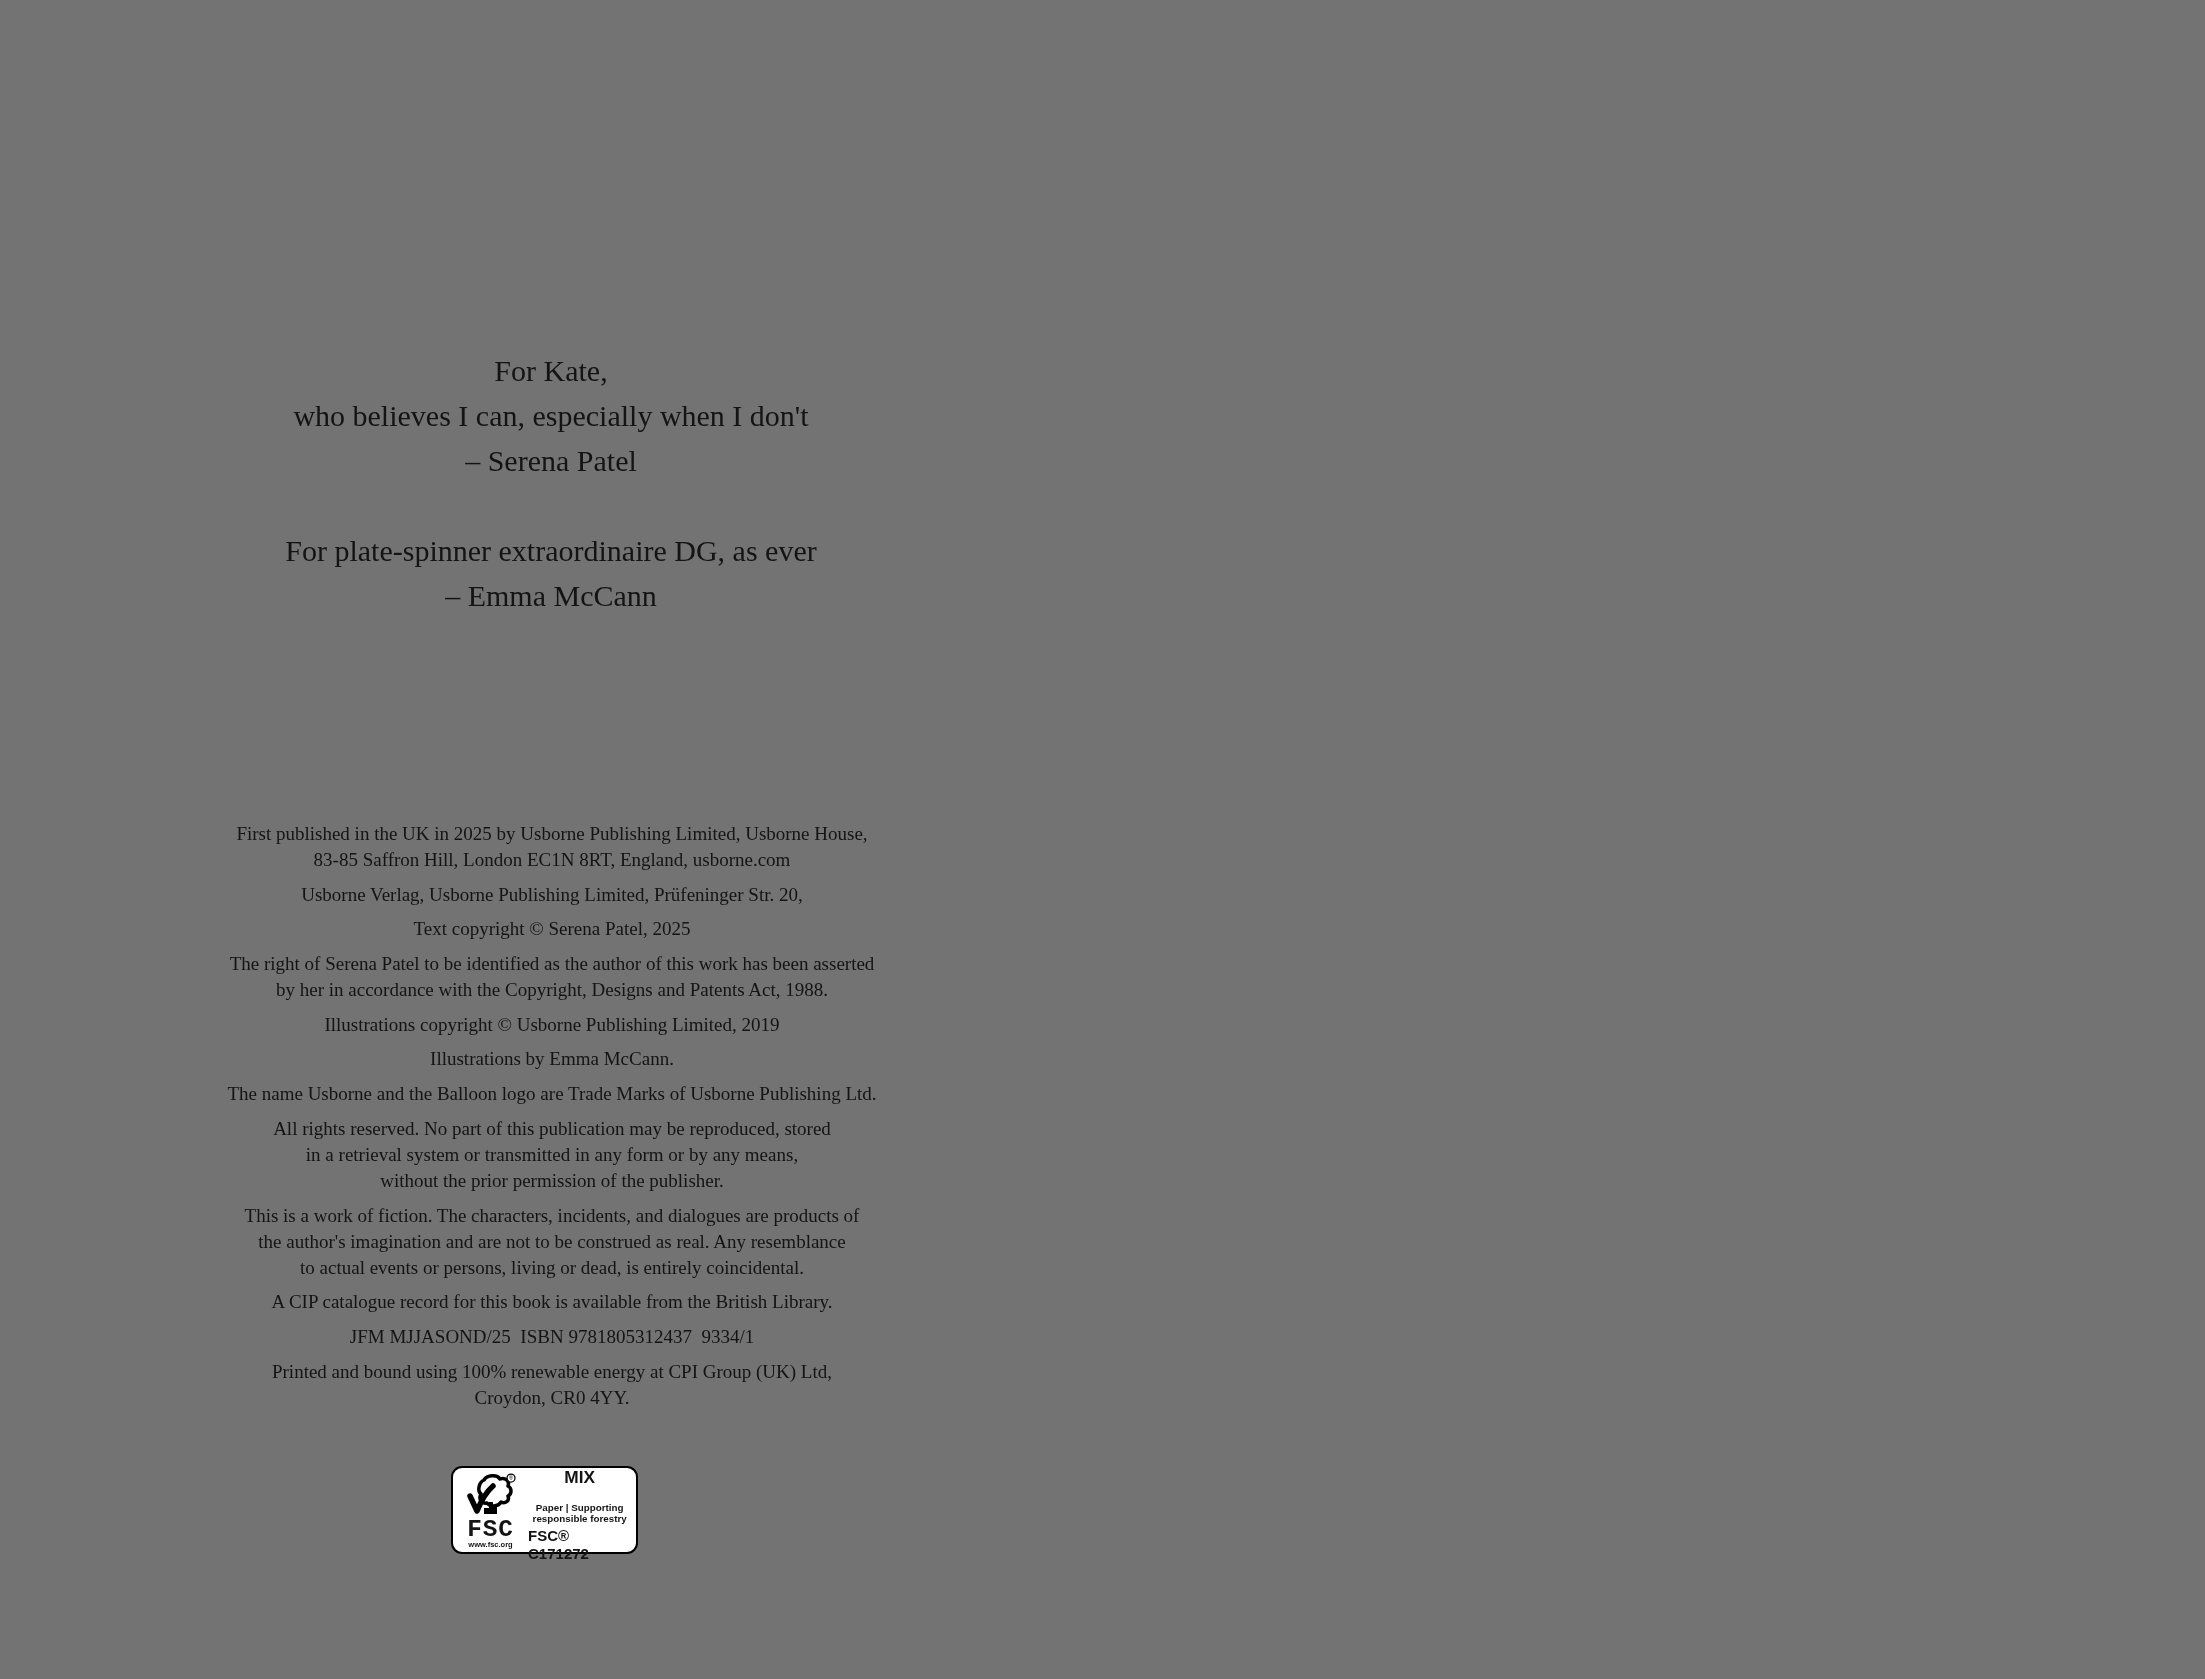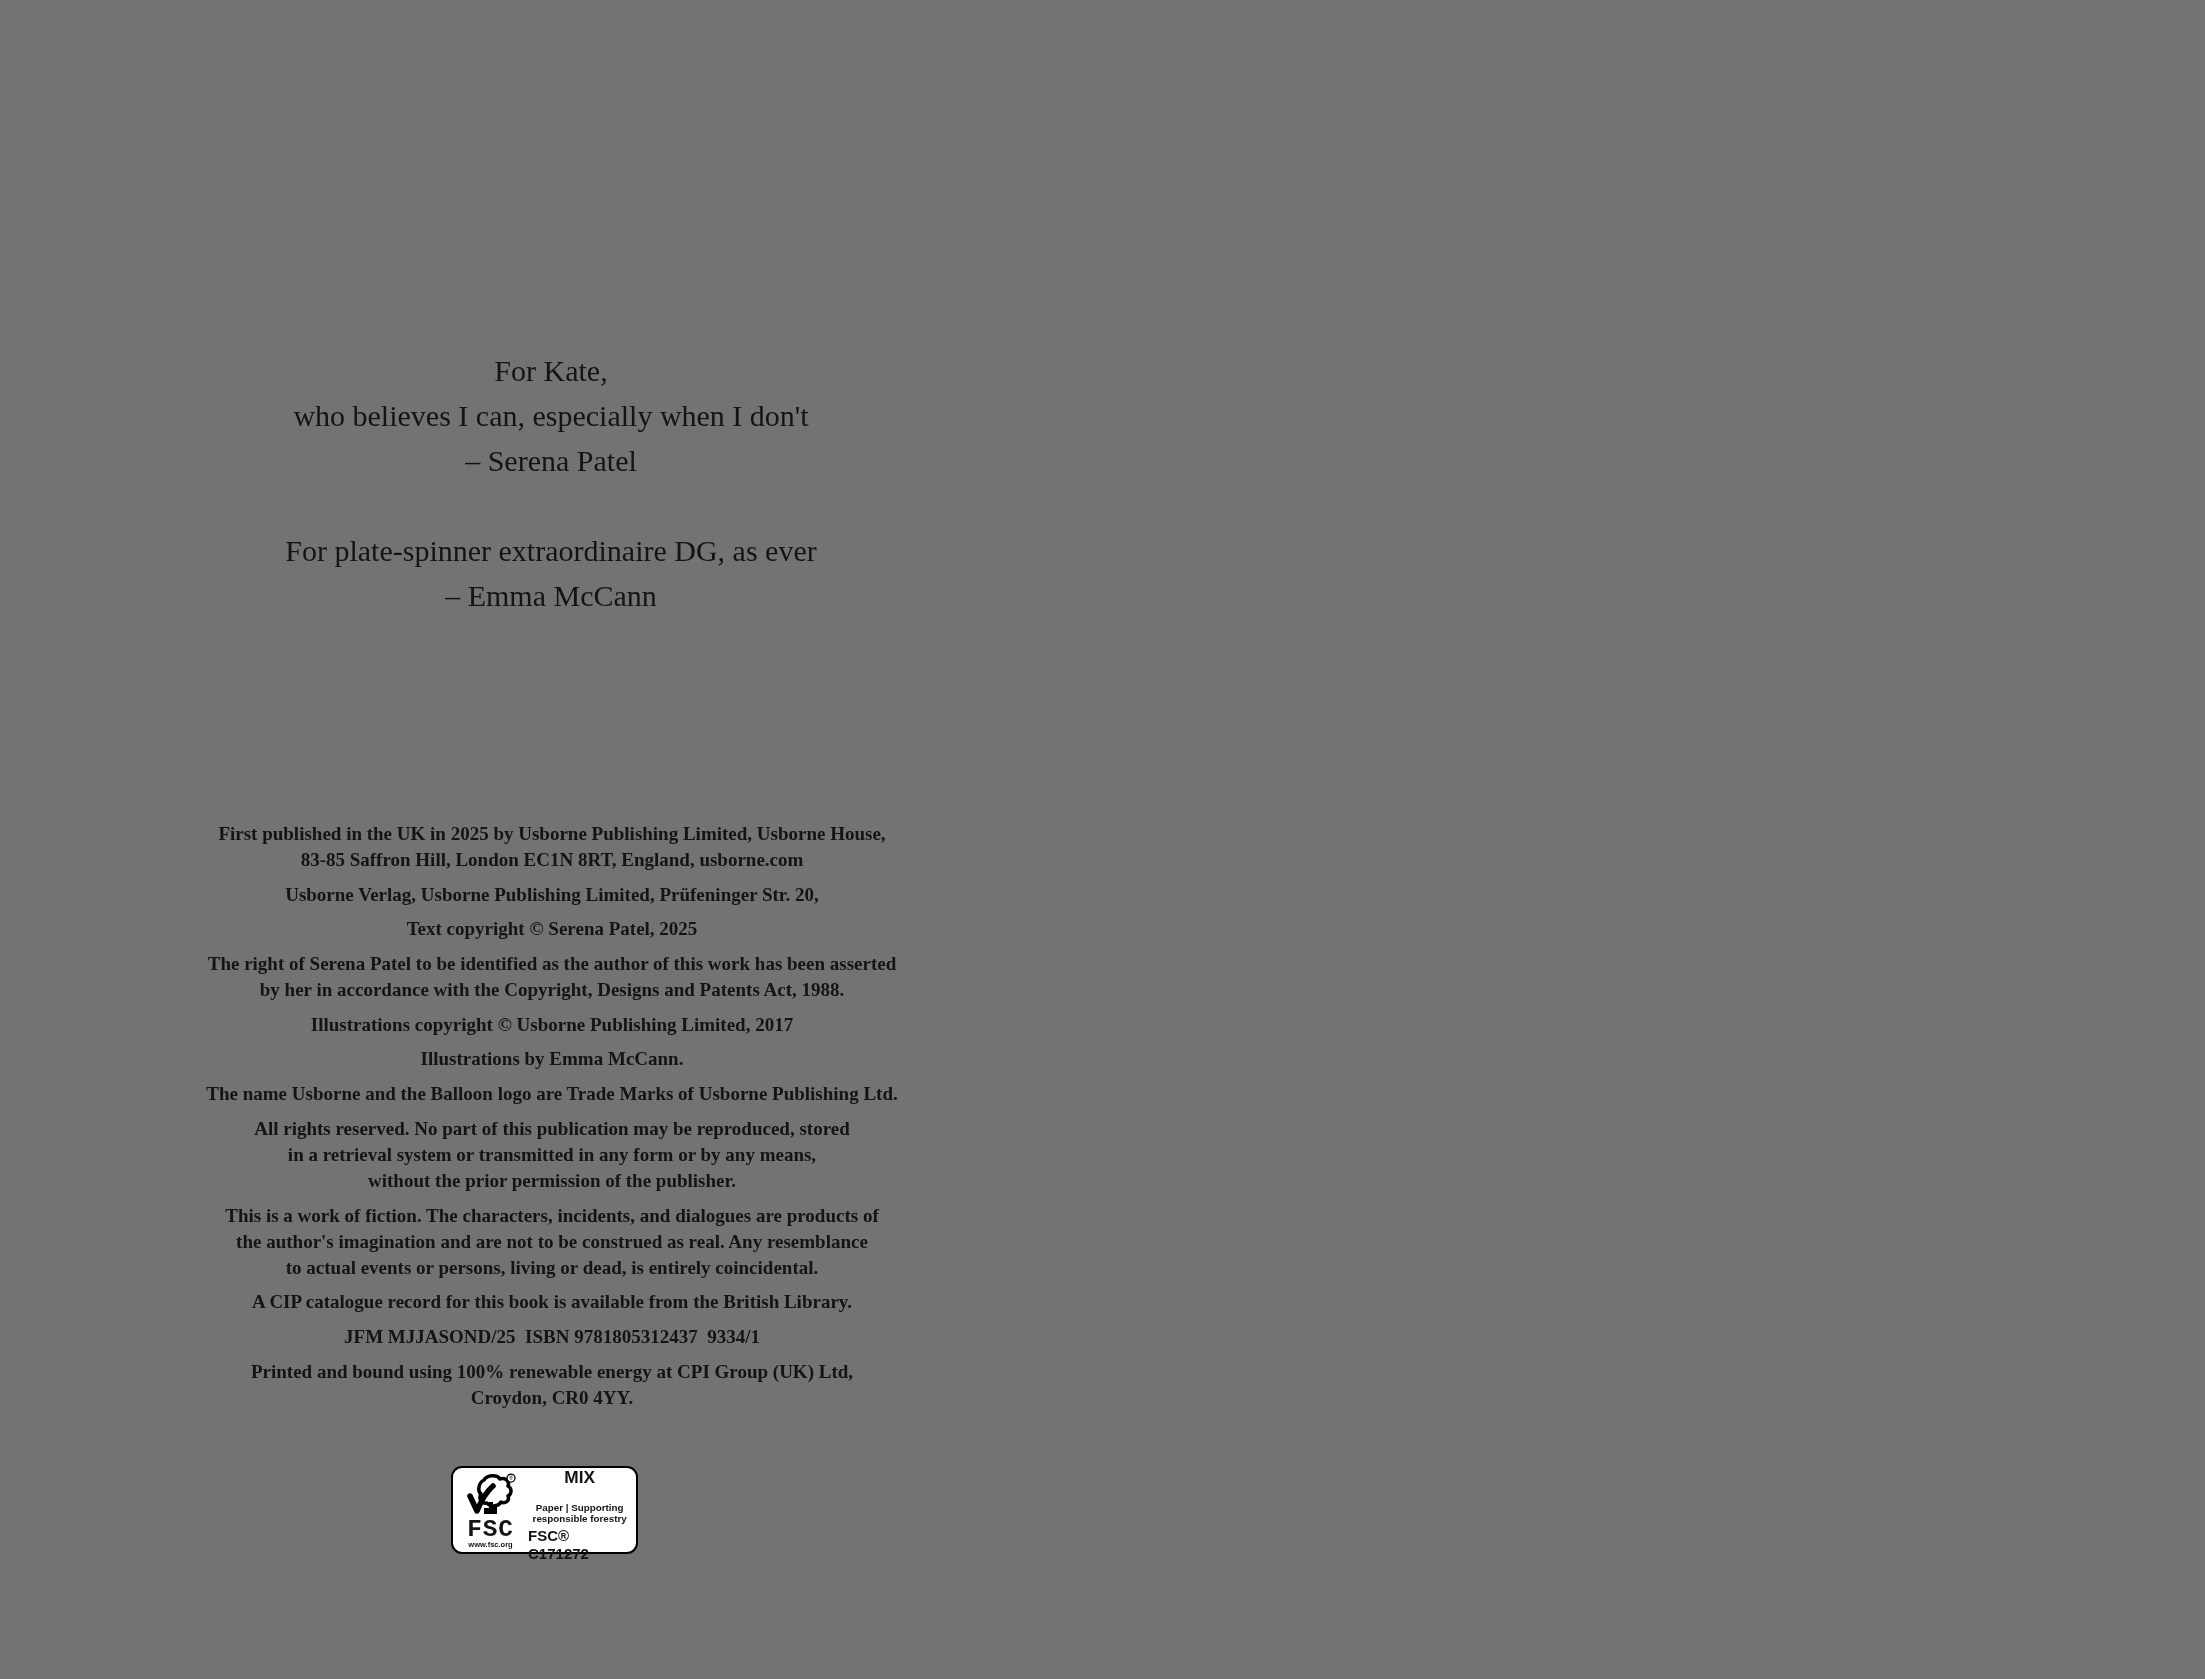--- a/index.html
+++ b/index.html
@@ -13,21 +13,21 @@
 
   
   .dedication{
     position:absolute;left:110px;top:348px;width:882px;text-align:center;
     font-size:30px;line-height:45px;
   }
   .ded-block + .ded-block{margin-top:45px;}
 
   .imprint{
     position:absolute;left:95px;top:821px;width:914px;text-align:center;
-    font-size:19px;line-height:26px;font-weight:bold;
+    font-size:19px;line-height:26px;
   }
   .imprint-para{margin:0 0 8.7px 0;}
   .imprint-line{white-space:pre-wrap;}
 
   .fsc-box{
     position:absolute;left:451px;top:1466px;width:187px;height:88px;
     border:2.4px solid #000;border-radius:11px;box-sizing:border-box;
     display:flex;background:#fff;font-family:"Liberation Sans",sans-serif;
   }
   .fsc-left{
@@ -70,21 +70,21 @@
         <div class="imprint-line">Usborne Verlag, Usborne Publishing Limited, Prüfeninger Str. 20,</div>
       </div>
       <div class="imprint-para">
         <div class="imprint-line">Text copyright © Serena Patel, 2025</div>
       </div>
       <div class="imprint-para">
         <div class="imprint-line">The right of Serena Patel to be identified as the author of this work has been asserted</div>
         <div class="imprint-line">by her in accordance with the Copyright, Designs and Patents Act, 1988.</div>
       </div>
       <div class="imprint-para">
-        <div class="imprint-line">Illustrations copyright © Usborne Publishing Limited, 2017</div>
+        <div class="imprint-line">Illustrations copyright © Usborne Publishing Limited, 2019</div>
       </div>
       <div class="imprint-para">
         <div class="imprint-line">Illustrations by Emma McCann.</div>
       </div>
       <div class="imprint-para">
         <div class="imprint-line">The name Usborne and the Balloon logo are Trade Marks of Usborne Publishing Ltd.</div>
       </div>
       <div class="imprint-para">
         <div class="imprint-line">All rights reserved. No part of this publication may be reproduced, stored</div>
         <div class="imprint-line">in a retrieval system or transmitted in any form or by any means,</div>

